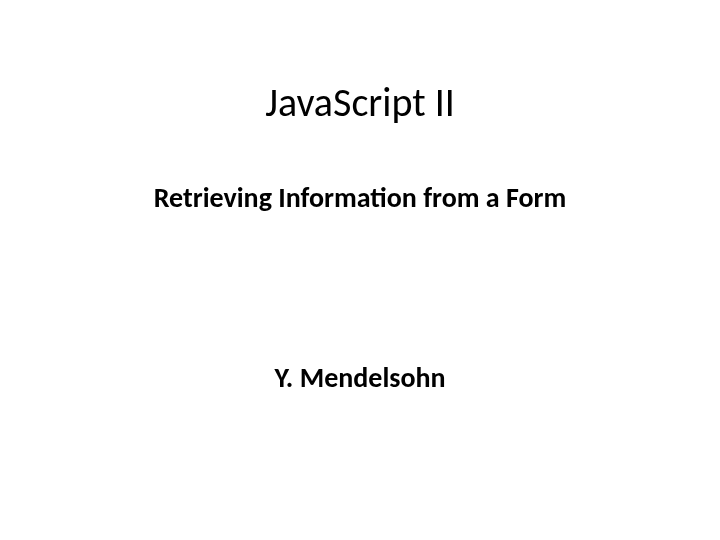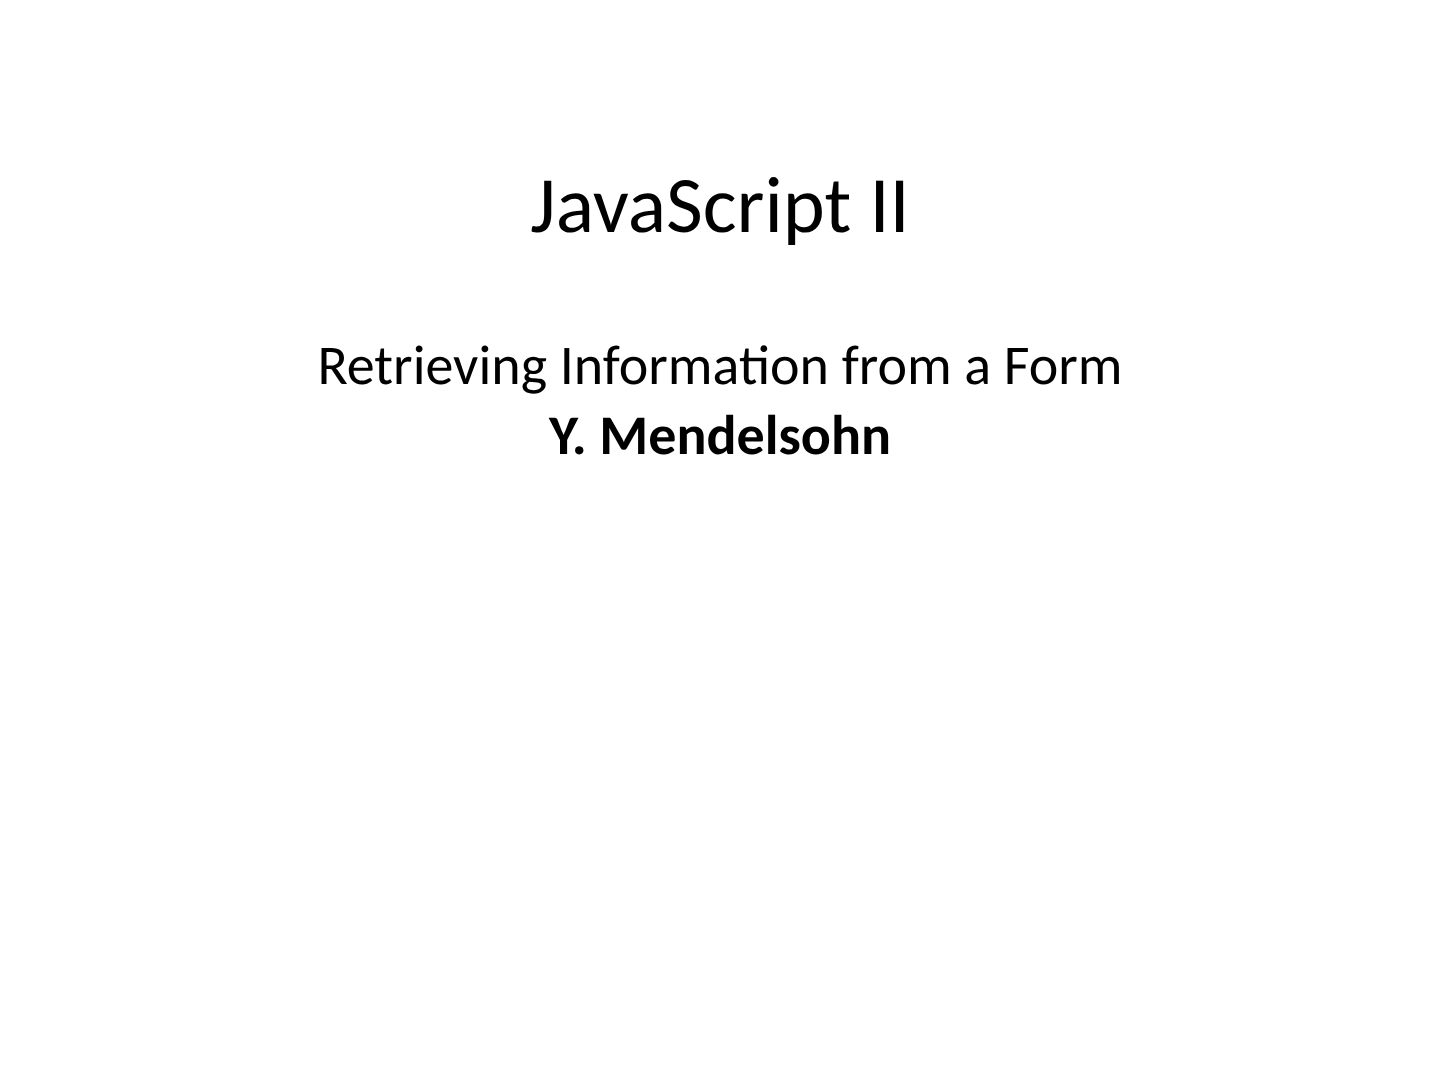--- a/index.html
+++ b/index.html
@@ -16,37 +16,39 @@
       position: relative;
       overflow: hidden;
     }
     .slide {
       width: 100%;
       height: 100%;
       display: flex;
       flex-direction: column;
       align-items: center;
       padding-top: 78px;
+      gap: 15px;
     }
     .title {
       font-size: 40px;
       font-weight: 400;
       text-align: center;
       margin-bottom: 38px;
     }
     .subtitle {
       font-size: 28px;
-      font-weight: 400;
+      font-weight: 700;
       text-align: left;
       line-height: 1.25;
     }
     .author {
       font-size: 28px;
       font-weight: 700;
       text-align: center;
+      margin-top: 130px;
     }
   </style>
 </head>
 <body>
 
 <div class="slide">
   <div class="title">JavaScript II</div>
   <div class="subtitle">
     <div>Retrieving Information from a Form</div>
   </div>

